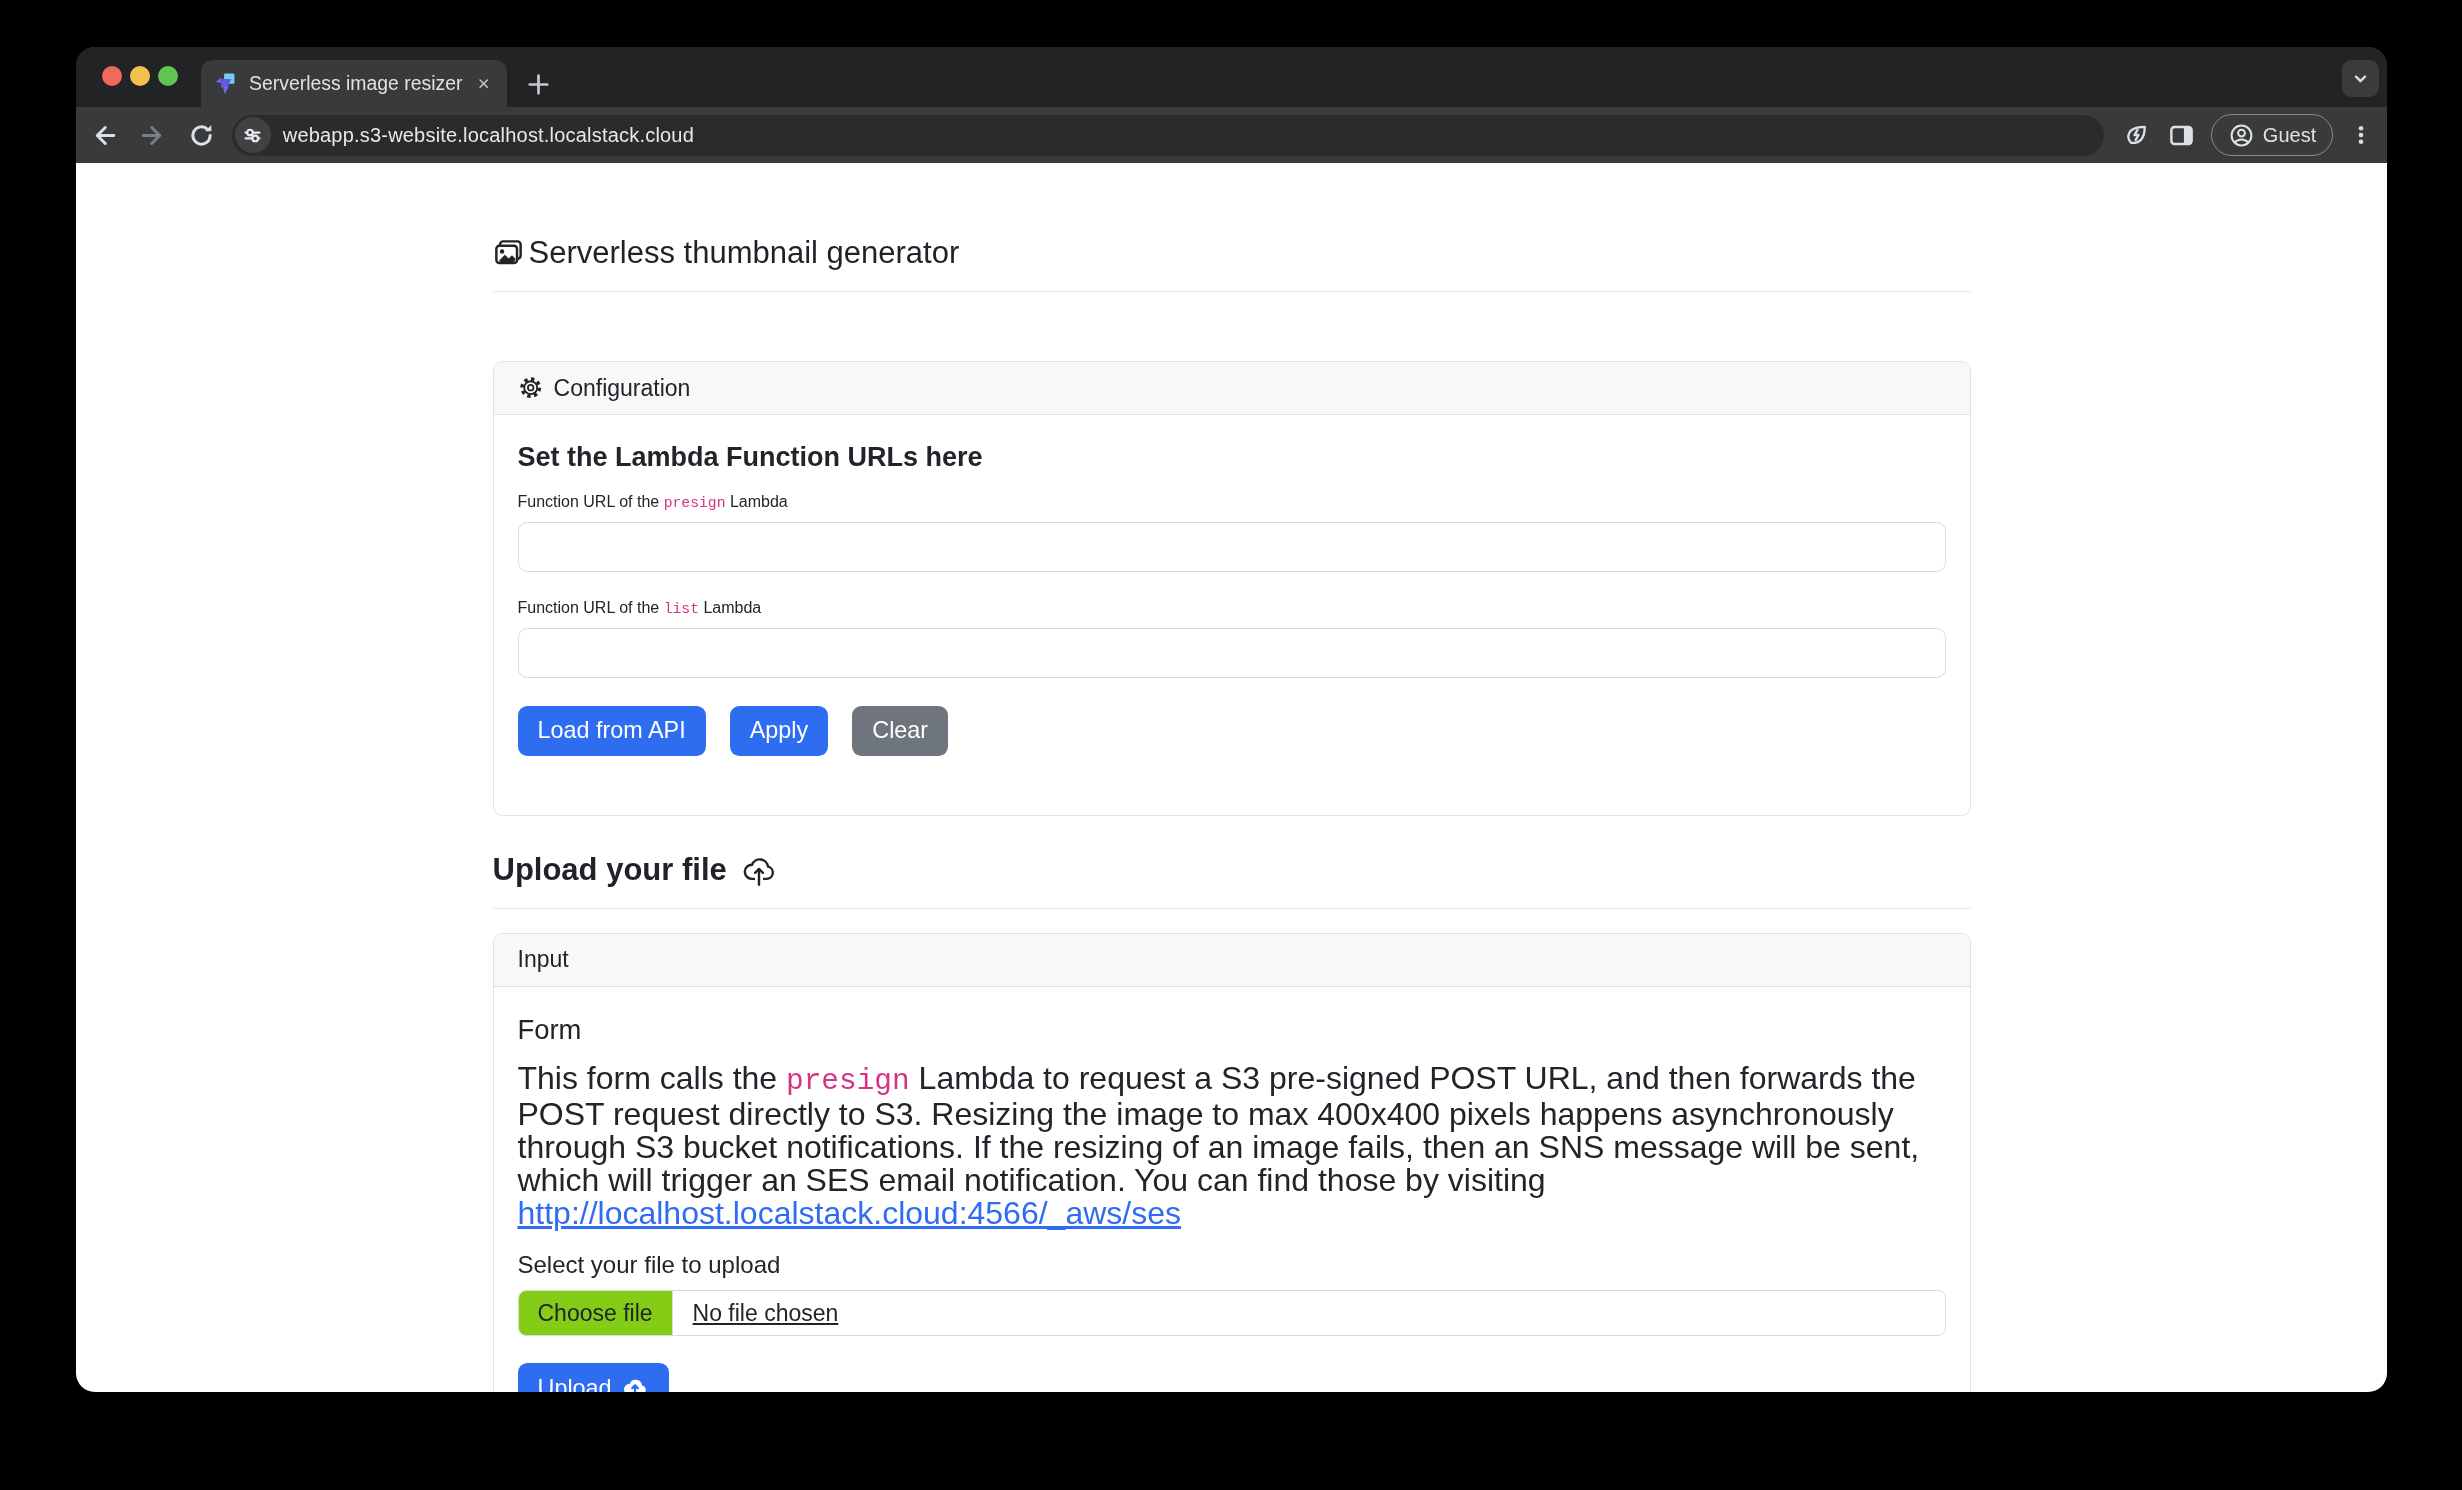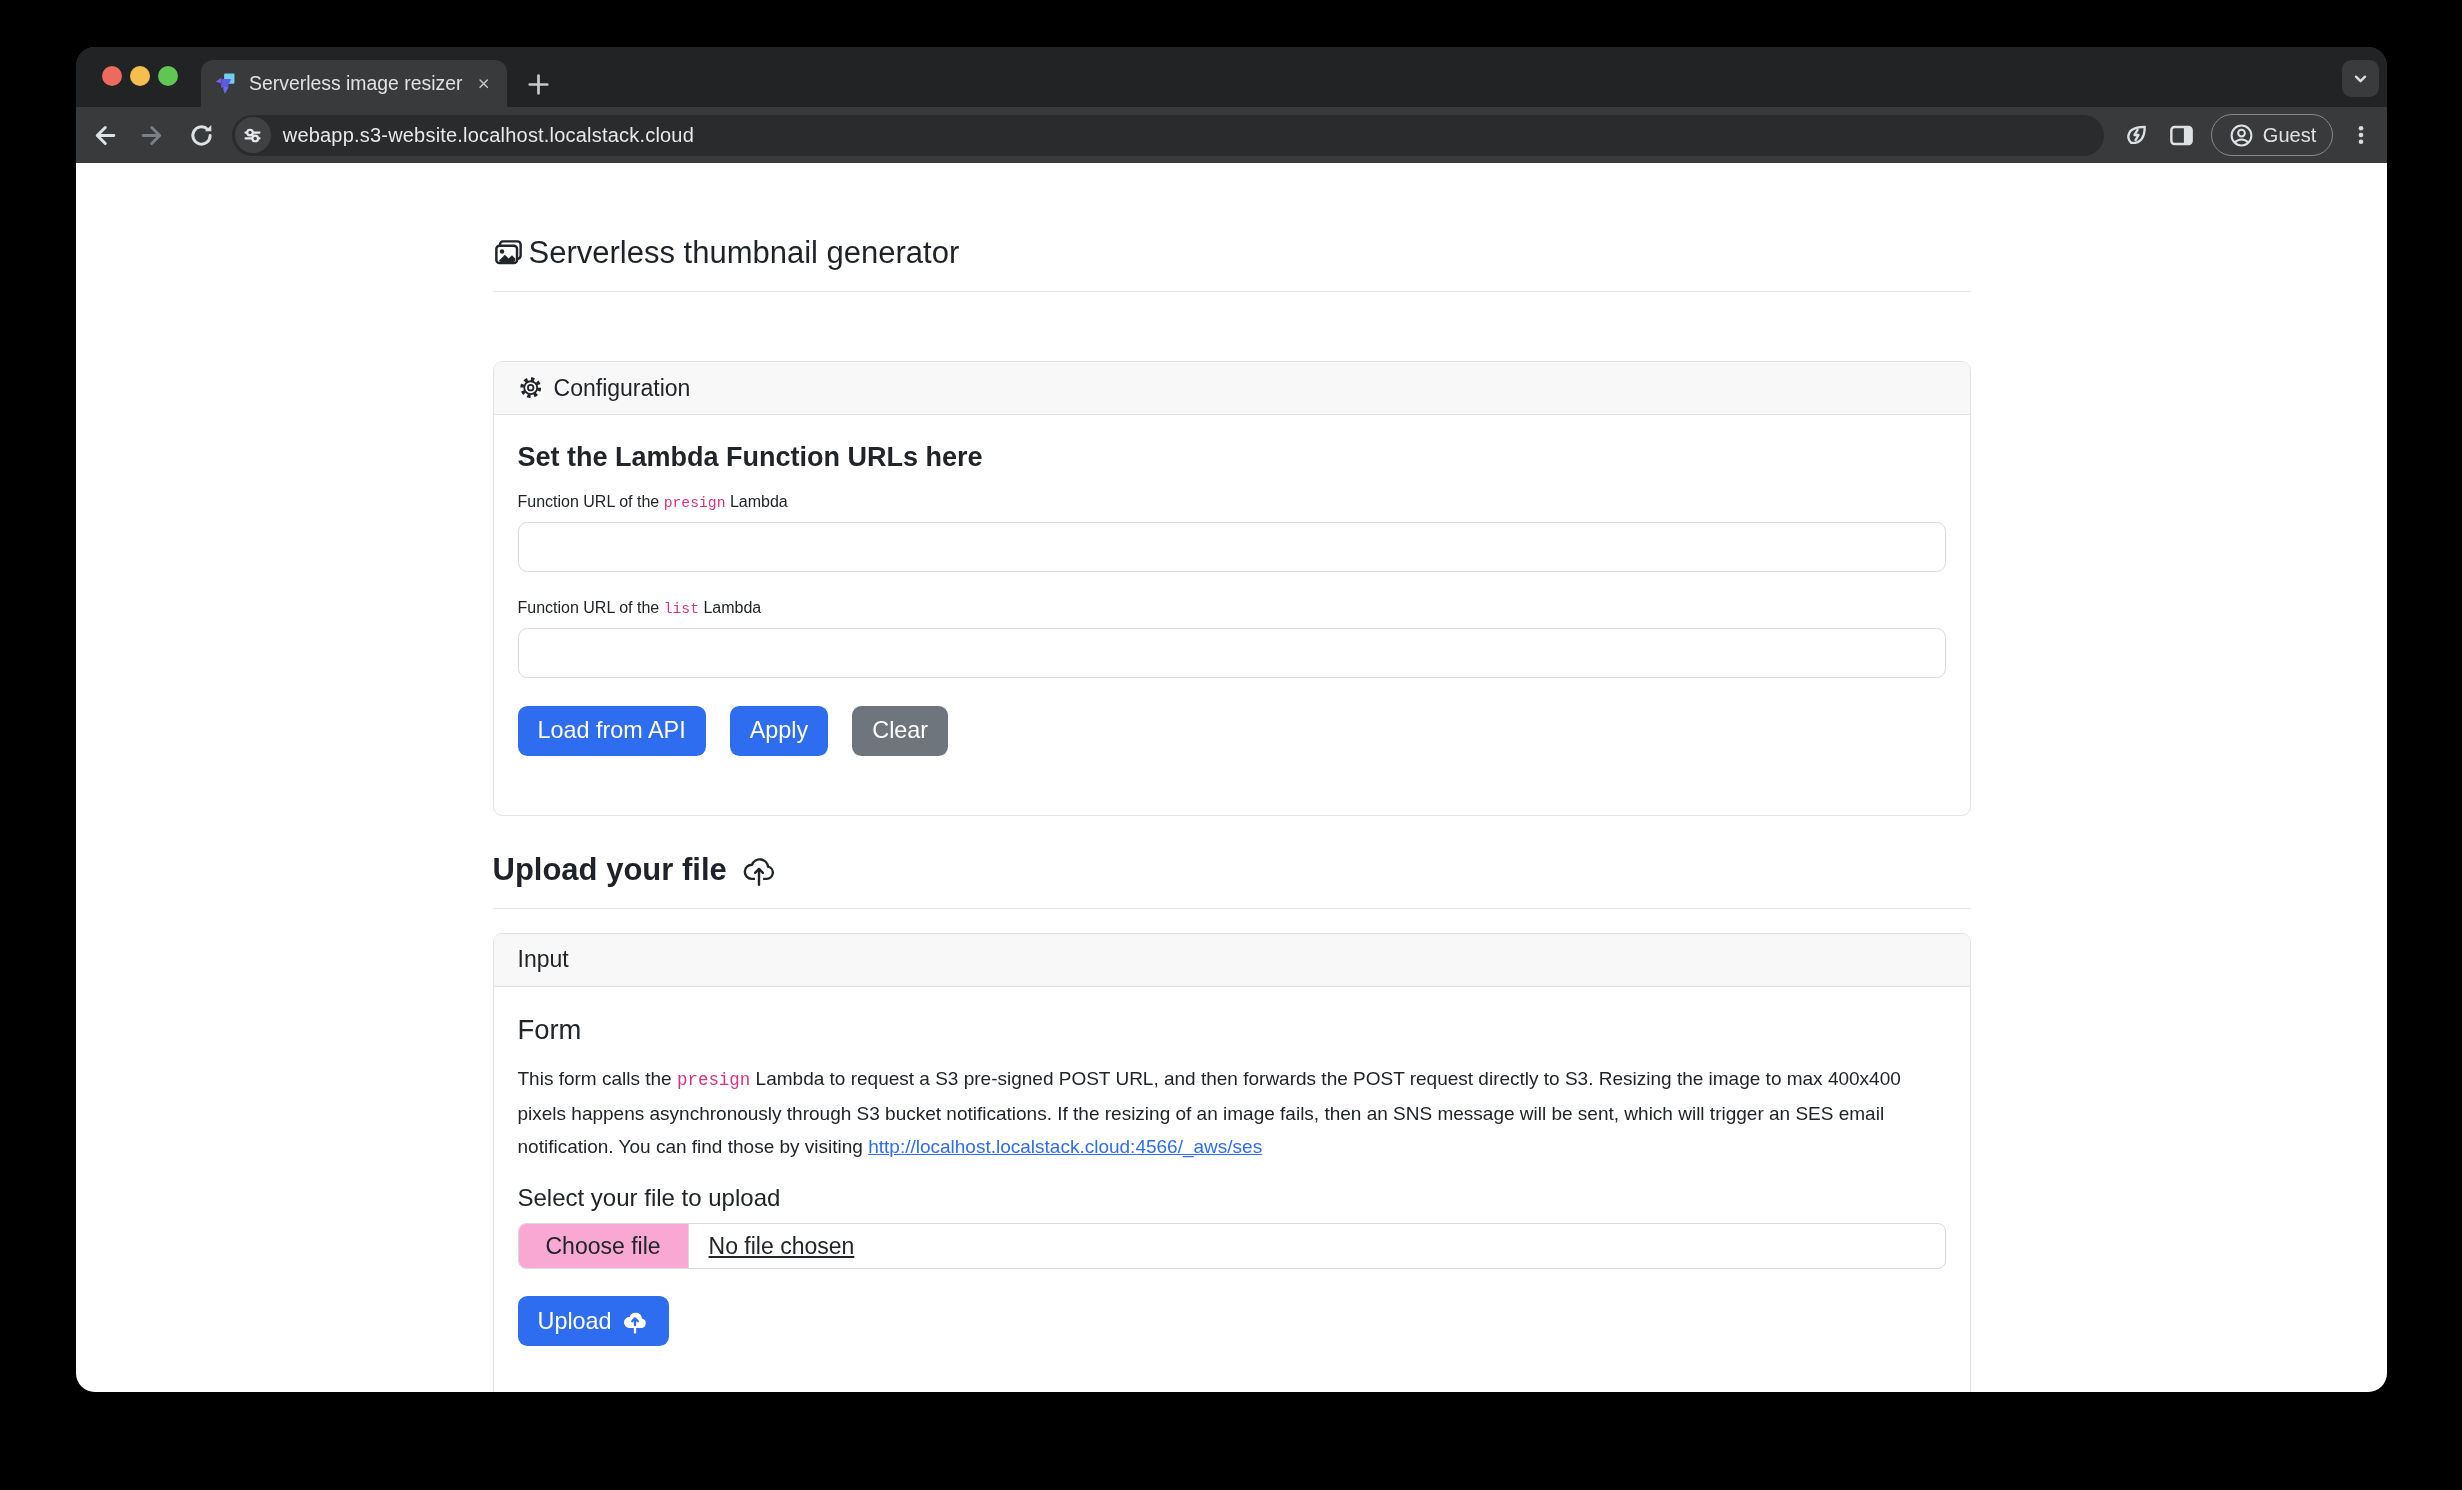--- a/index.html
+++ b/index.html
@@ -74,28 +74,28 @@
   .btn{
     display:inline-flex;align-items:center;justify-content:center;height:50px;border:none;border-radius:9.4px;
     color:#fff;font-size:23.4px;padding:0 20px;cursor:pointer;font-family:"Liberation Sans",sans-serif;
   }
   .btn.primary{background:#2e6cf0;}
   .btn.secondary{background:#6e757c;}
   .upload-title-row{display:flex;align-items:center;gap:14.7px;margin-top:36px;}
   .upload-title-row h2{font-size:31px;font-weight:700;margin:0;color:#1f2329;}
   .card.tall{margin-top:24px;height:549px;}
   .form-heading{font-size:27.4px;font-weight:400;margin:0 0 16px 0;}
-  .desc{font-size:19px;line-height:33px;margin:0 0 21.4px 0;}
+  .desc{font-size:32px;line-height:33px;margin:0 0 21.4px 0;}
   .desc a{color:#2f6cf2;text-decoration:underline;}
   .select-label{font-size:24px;margin:0 0 10.7px 0;}
   .file-input{
     display:flex;align-items:stretch;width:100%;height:46px;box-sizing:border-box;
     border:1.3px solid #d8dbde;border-radius:8px;overflow:hidden;font-size:23px;background:#fff;
   }
-  .choose{background:#f9a8d4;display:flex;align-items:center;padding:0 27px;border-right:1.3px solid #d8dbde;color:#212529;}
+  .choose{background:#84cc16;display:flex;align-items:center;padding:0 19px;border-right:1.3px solid #d8dbde;color:#212529;}
   .file-status{display:flex;align-items:center;padding-left:20px;color:#212529;text-decoration:underline;}
   .upload-btn{margin-top:27px;gap:9.4px;}
   svg{display:block;}
 </style>
 </head>
 <body>
 
 <div class="window">
 
   <div class="tabstrip">

